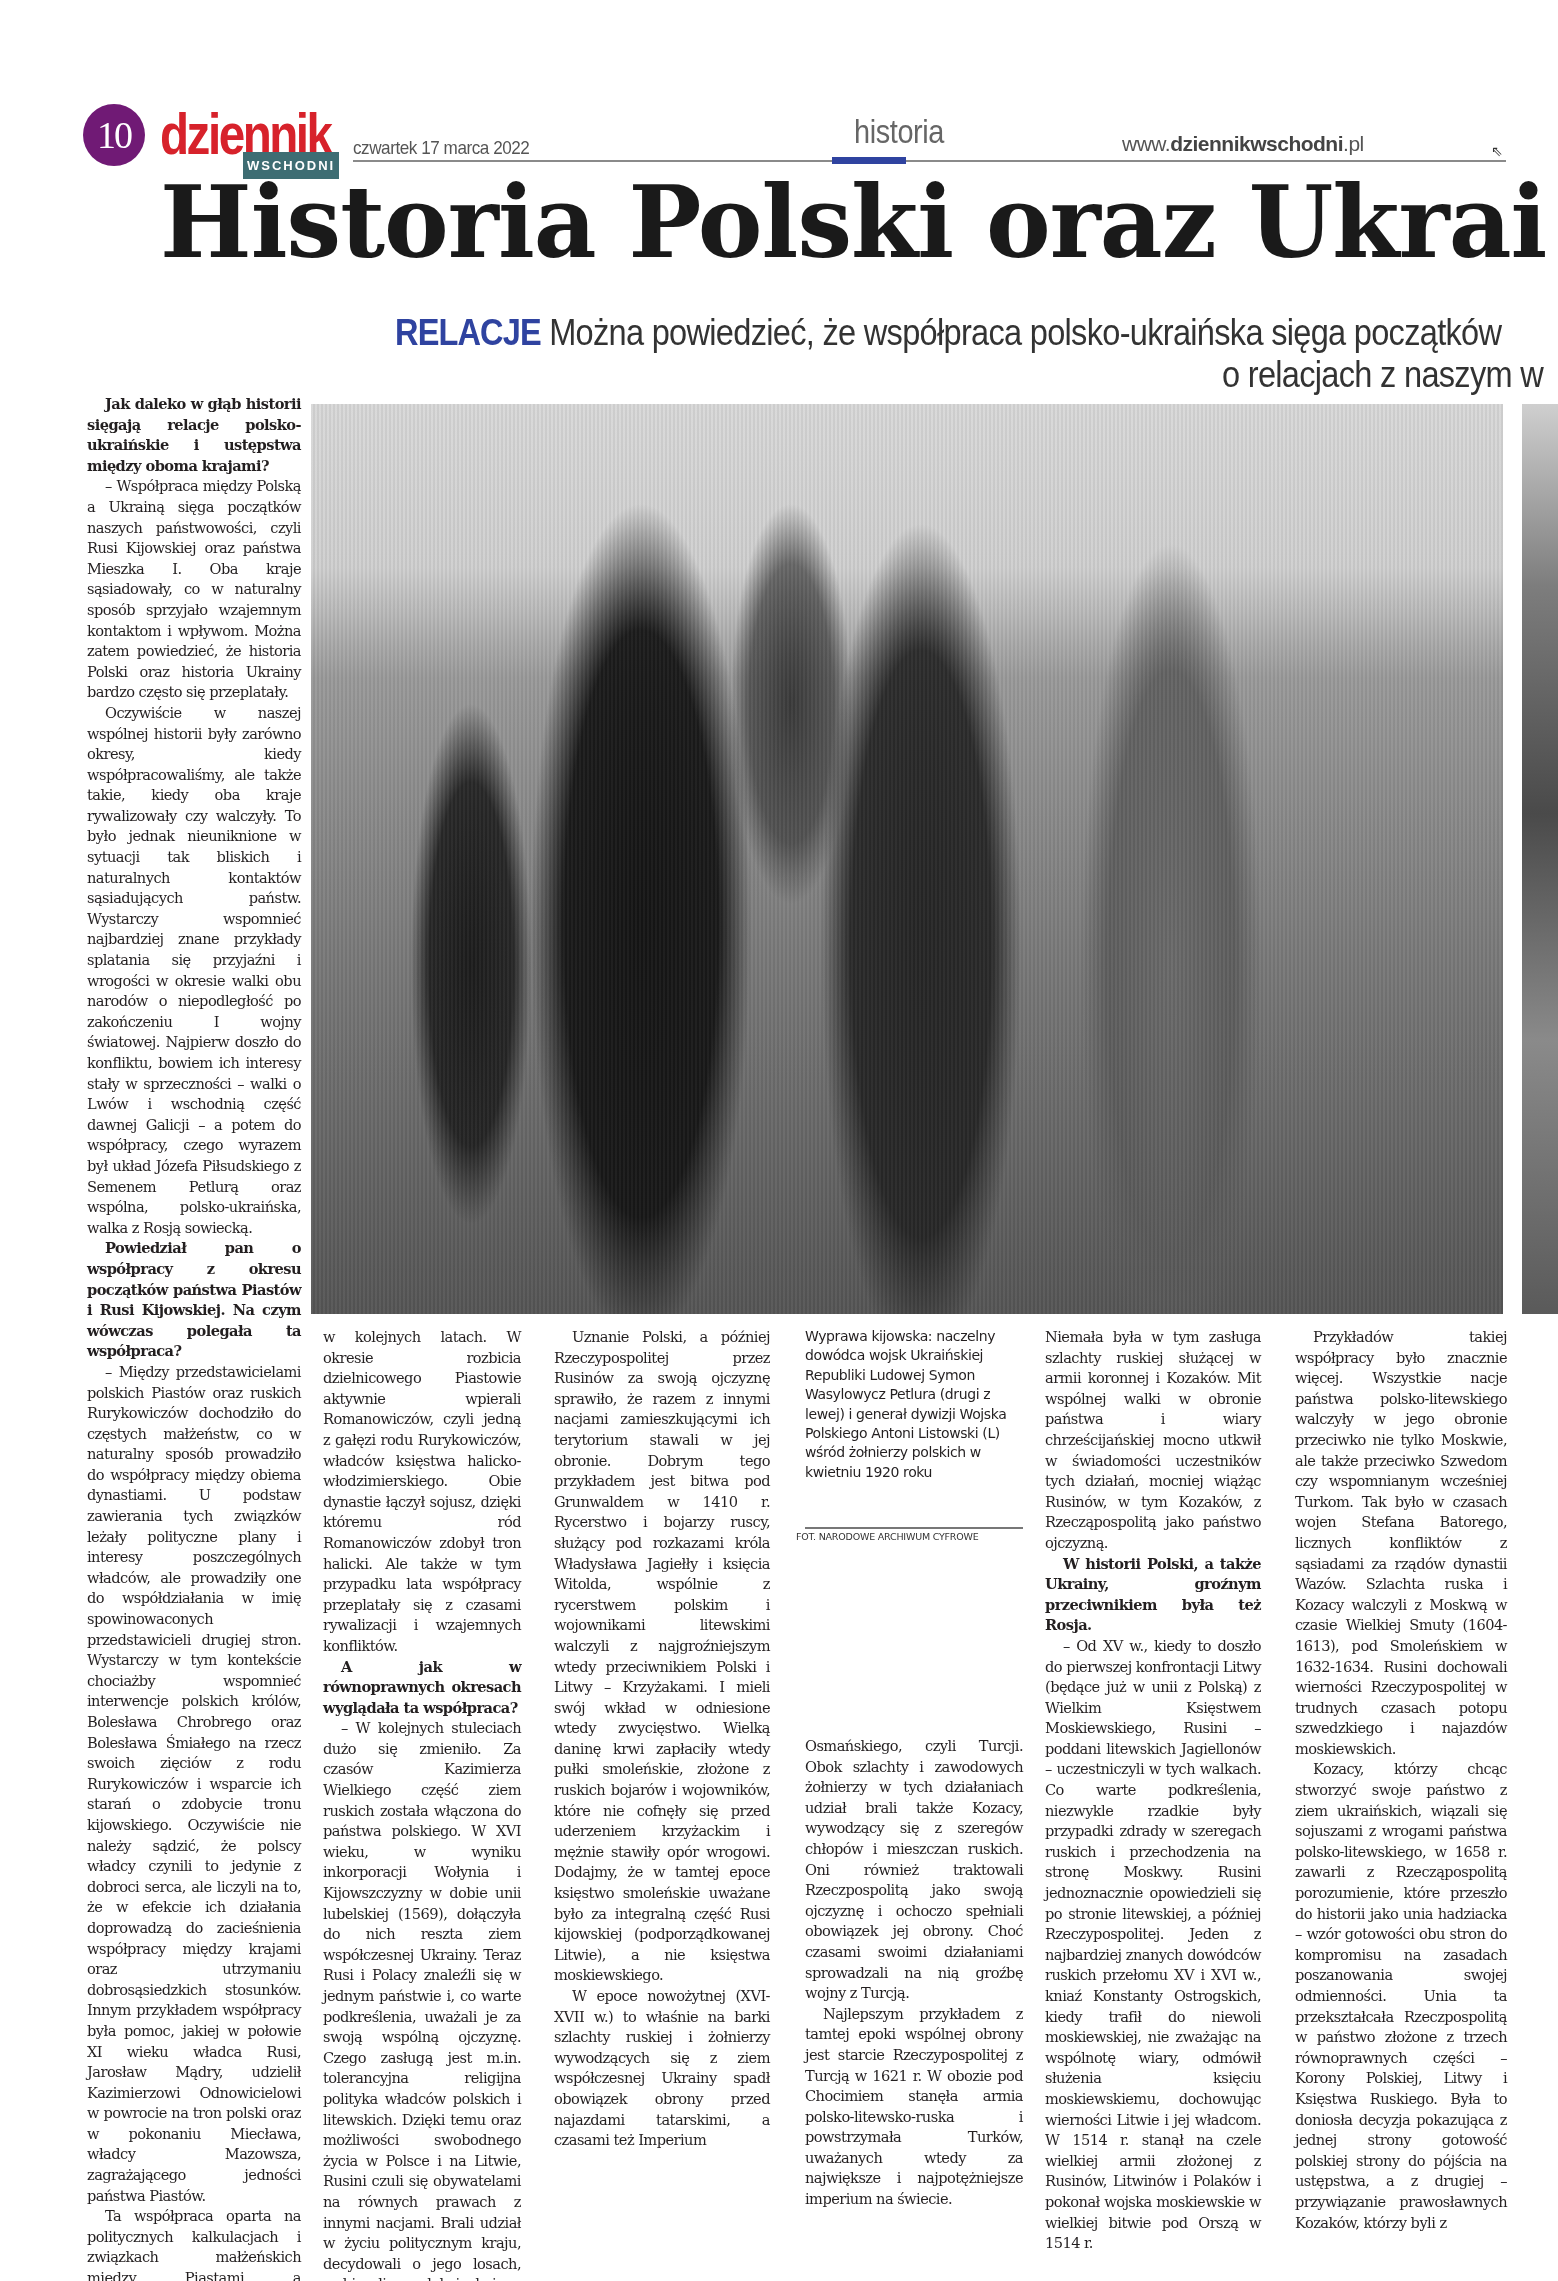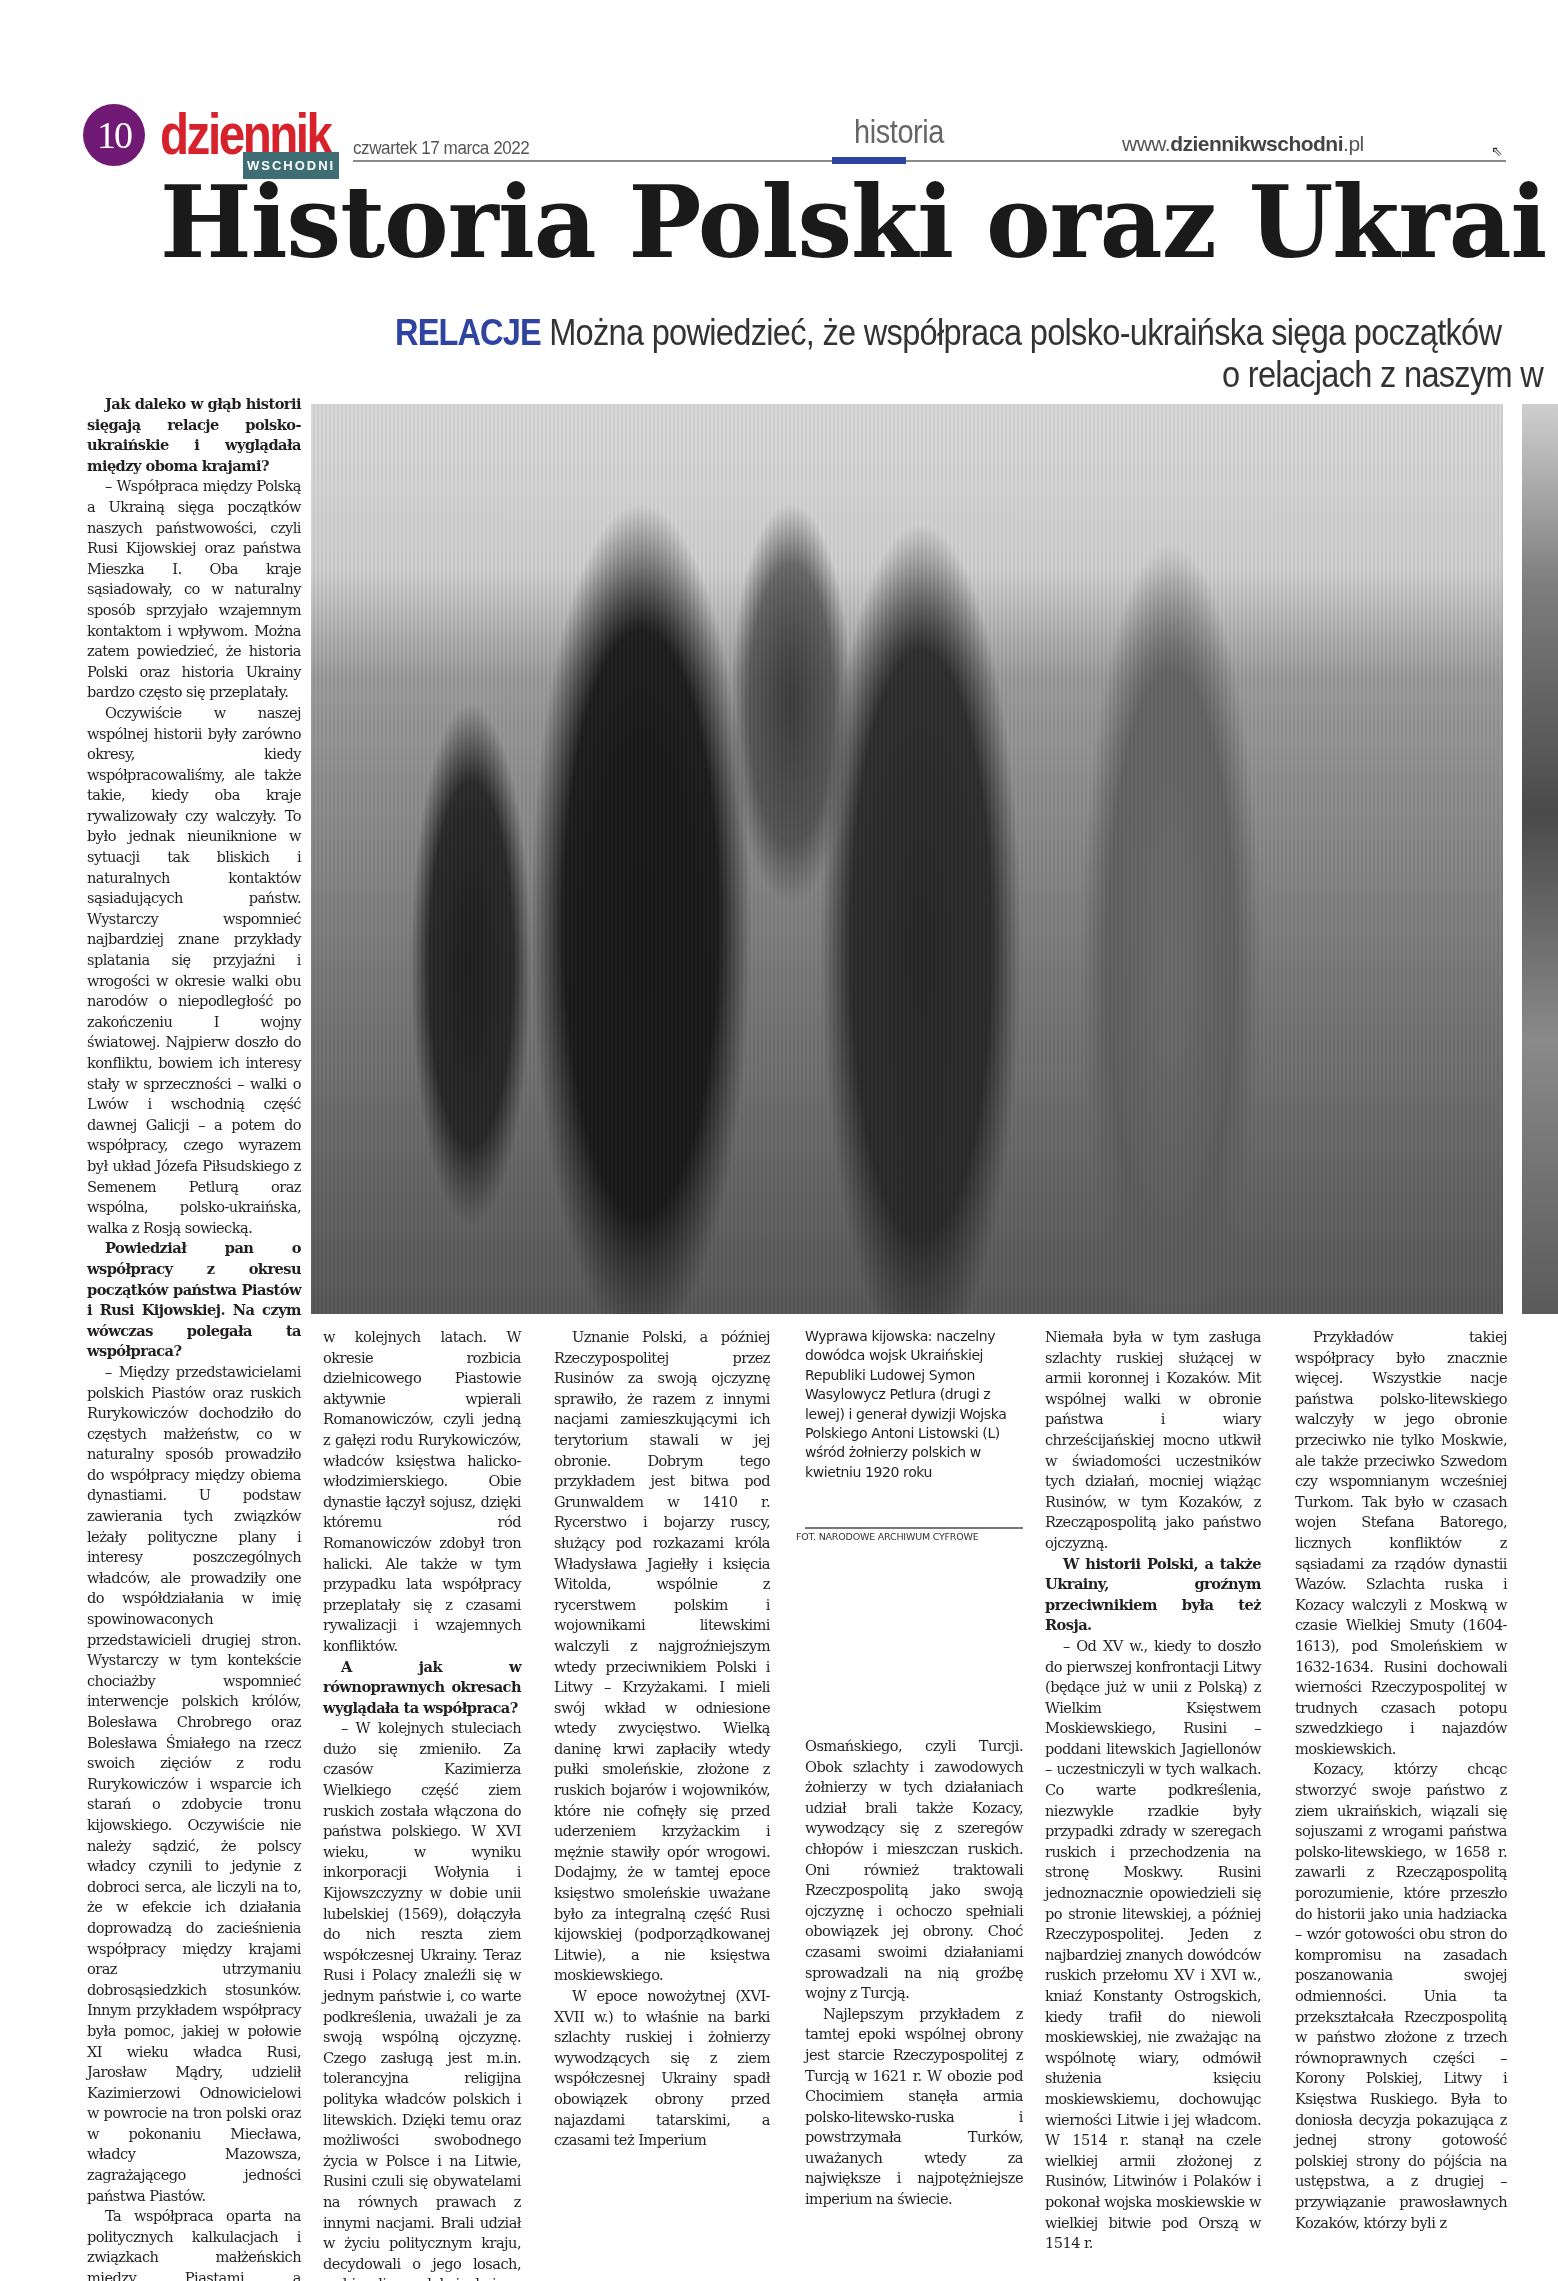--- a/index.html
+++ b/index.html
@@ -80,21 +80,21 @@
 <div class="abs lead">
   <span class="kicker">RELACJE</span>
   <span>Można powiedzieć, że współpraca polsko-ukraińska sięga początków</span>
 </div>
 <div class="abs lead2">o relacjach z naszym w</div>
 
 <div class="abs photo" title="Black-and-white photograph of officers in uniform on a field"></div>
 <div class="abs photo2"></div>
 
 <div class="abs col c1">
-  <p class="q">Jak daleko w głąb historii sięgają relacje polsko-ukraińskie i wyglądała między oboma krajami?</p>
+  <p class="q">Jak daleko w głąb historii sięgają relacje polsko-ukraińskie i ustępstwa między oboma krajami?</p>
   <p>– Współpraca między Polską a Ukrainą sięga początków naszych państwowości, czyli Rusi Kijowskiej oraz państwa Mieszka I. Oba kraje sąsiadowały, co w naturalny sposób sprzyjało wzajemnym kontaktom i wpływom. Można zatem powiedzieć, że historia Polski oraz historia Ukrainy bardzo często się przeplatały.</p>
   <p>Oczywiście w naszej wspólnej historii były zarówno okresy, kiedy współpracowaliśmy, ale także takie, kiedy oba kraje rywalizowały czy walczyły. To było jednak nieuniknione w sytuacji tak bliskich i naturalnych kontaktów sąsiadujących państw. Wystarczy wspomnieć najbardziej znane przykłady splatania się przyjaźni i wrogości w okresie walki obu narodów o niepodległość po zakończeniu I wojny światowej. Najpierw doszło do konfliktu, bowiem ich interesy stały w sprzeczności – walki o Lwów i wschodnią część dawnej Galicji – a potem do współpracy, czego wyrazem był układ Józefa Piłsudskiego z Semenem Petlurą oraz wspólna, polsko-ukraińska, walka z Rosją sowiecką.</p>
   <p class="q">Powiedział pan o współpracy z okresu początków państwa Piastów i Rusi Kijowskiej. Na czym wówczas polegała ta współpraca?</p>
   <p>– Między przedstawicielami polskich Piastów oraz ruskich Rurykowiczów dochodziło do częstych małżeństw, co w naturalny sposób prowadziło do współpracy między obiema dynastiami. U podstaw zawierania tych związków leżały polityczne plany i interesy poszczególnych władców, ale prowadziły one do współdziałania w imię spowinowaconych przedstawicieli drugiej stron. Wystarczy w tym kontekście chociażby wspomnieć interwencje polskich królów, Bolesława Chrobrego oraz Bolesława Śmiałego na rzecz swoich zięciów z rodu Rurykowiczów i wsparcie ich starań o zdobycie tronu kijowskiego. Oczywiście nie należy sądzić, że polscy władcy czynili to jedynie z dobroci serca, ale liczyli na to, że w efekcie ich działania doprowadzą do zacieśnienia współpracy między krajami oraz utrzymaniu dobrosąsiedzkich stosunków. Innym przykładem współpracy była pomoc, jakiej w połowie XI wieku władca Rusi, Jarosław Mądry, udzielił Kazimierzowi Odnowicielowi w powrocie na tron polski oraz w pokonaniu Miecława, władcy Mazowsza, zagrażającego jedności państwa Piastów.</p>
   <p>Ta współpraca oparta na politycznych kalkulacjach i związkach małżeńskich między Piastami a Rurykowiczami była kontynuowana</p>
 </div>
 
 <div class="abs col c2">
   <p class="noind">w kolejnych latach. W okresie rozbicia dzielnicowego Piastowie aktywnie wpierali Romanowiczów, czyli jedną z gałęzi rodu Rurykowiczów, władców księstwa halicko-włodzimierskiego. Obie dynastie łączył sojusz, dzięki któremu ród Romanowiczów zdobył tron halicki. Ale także w tym przypadku lata współpracy przeplatały się z czasami rywalizacji i wzajemnych konfliktów.</p>
   <p class="q">A jak w równoprawnych okresach wyglądała ta współpraca?</p>

